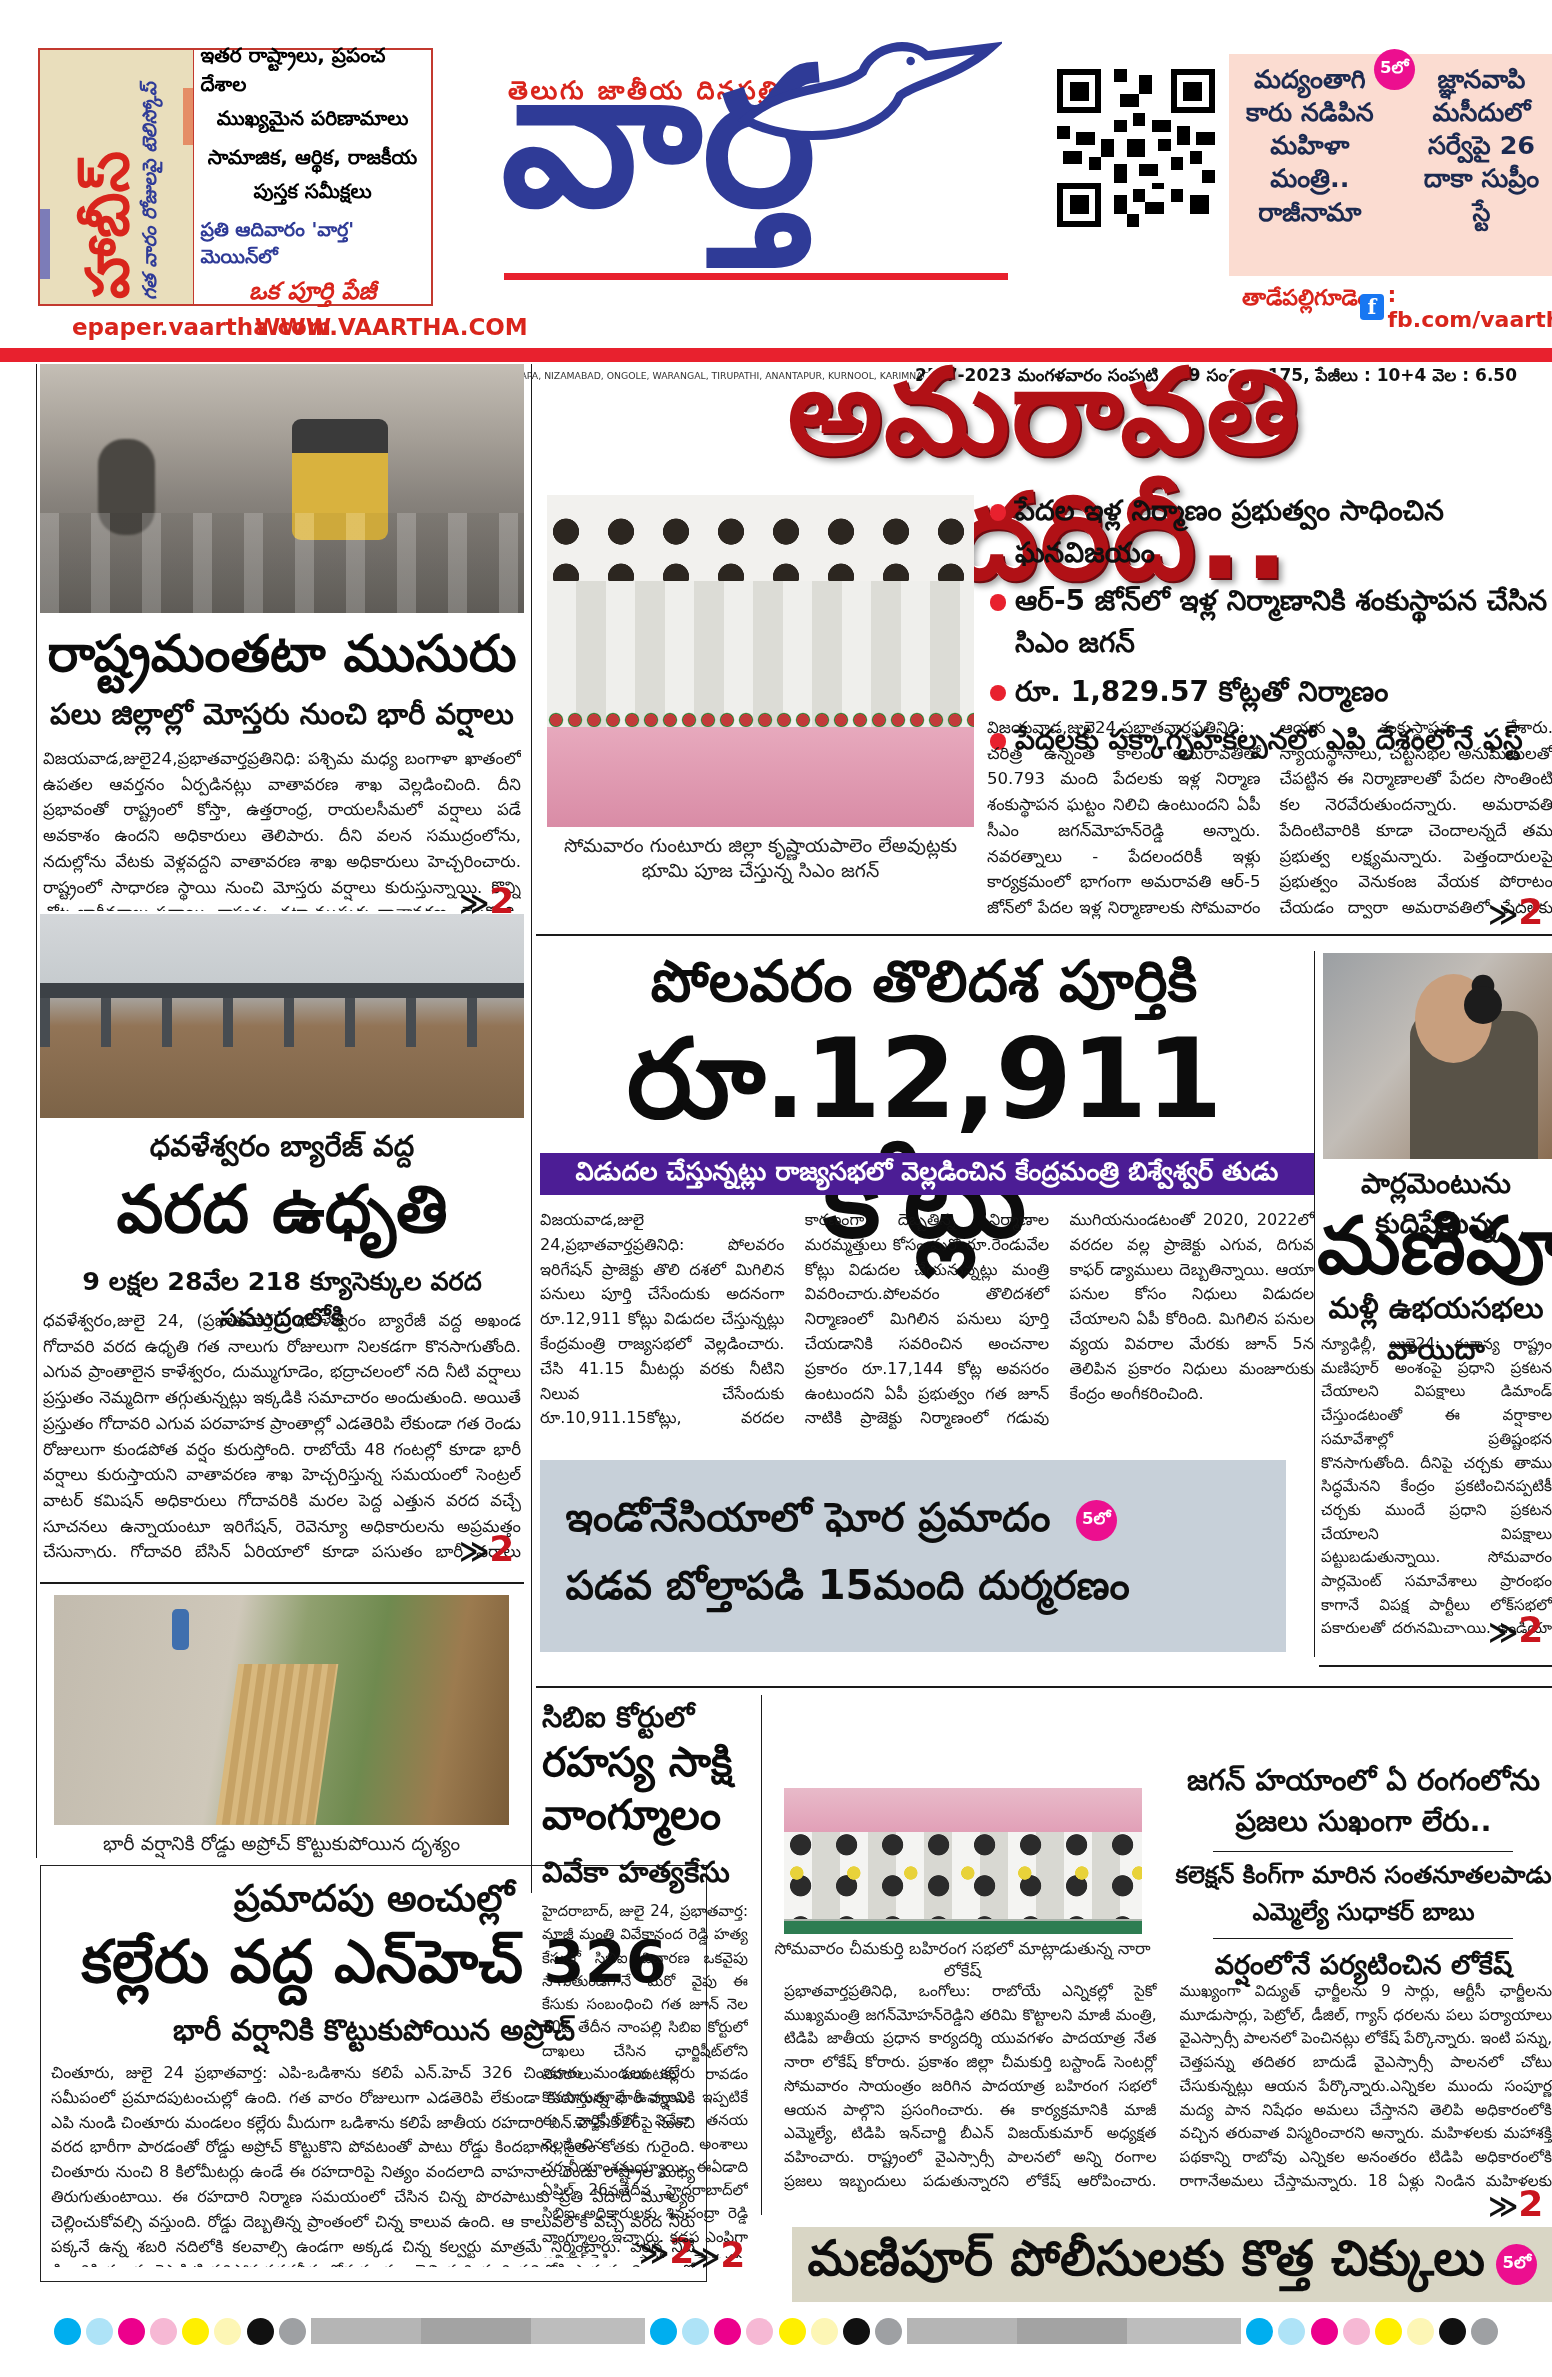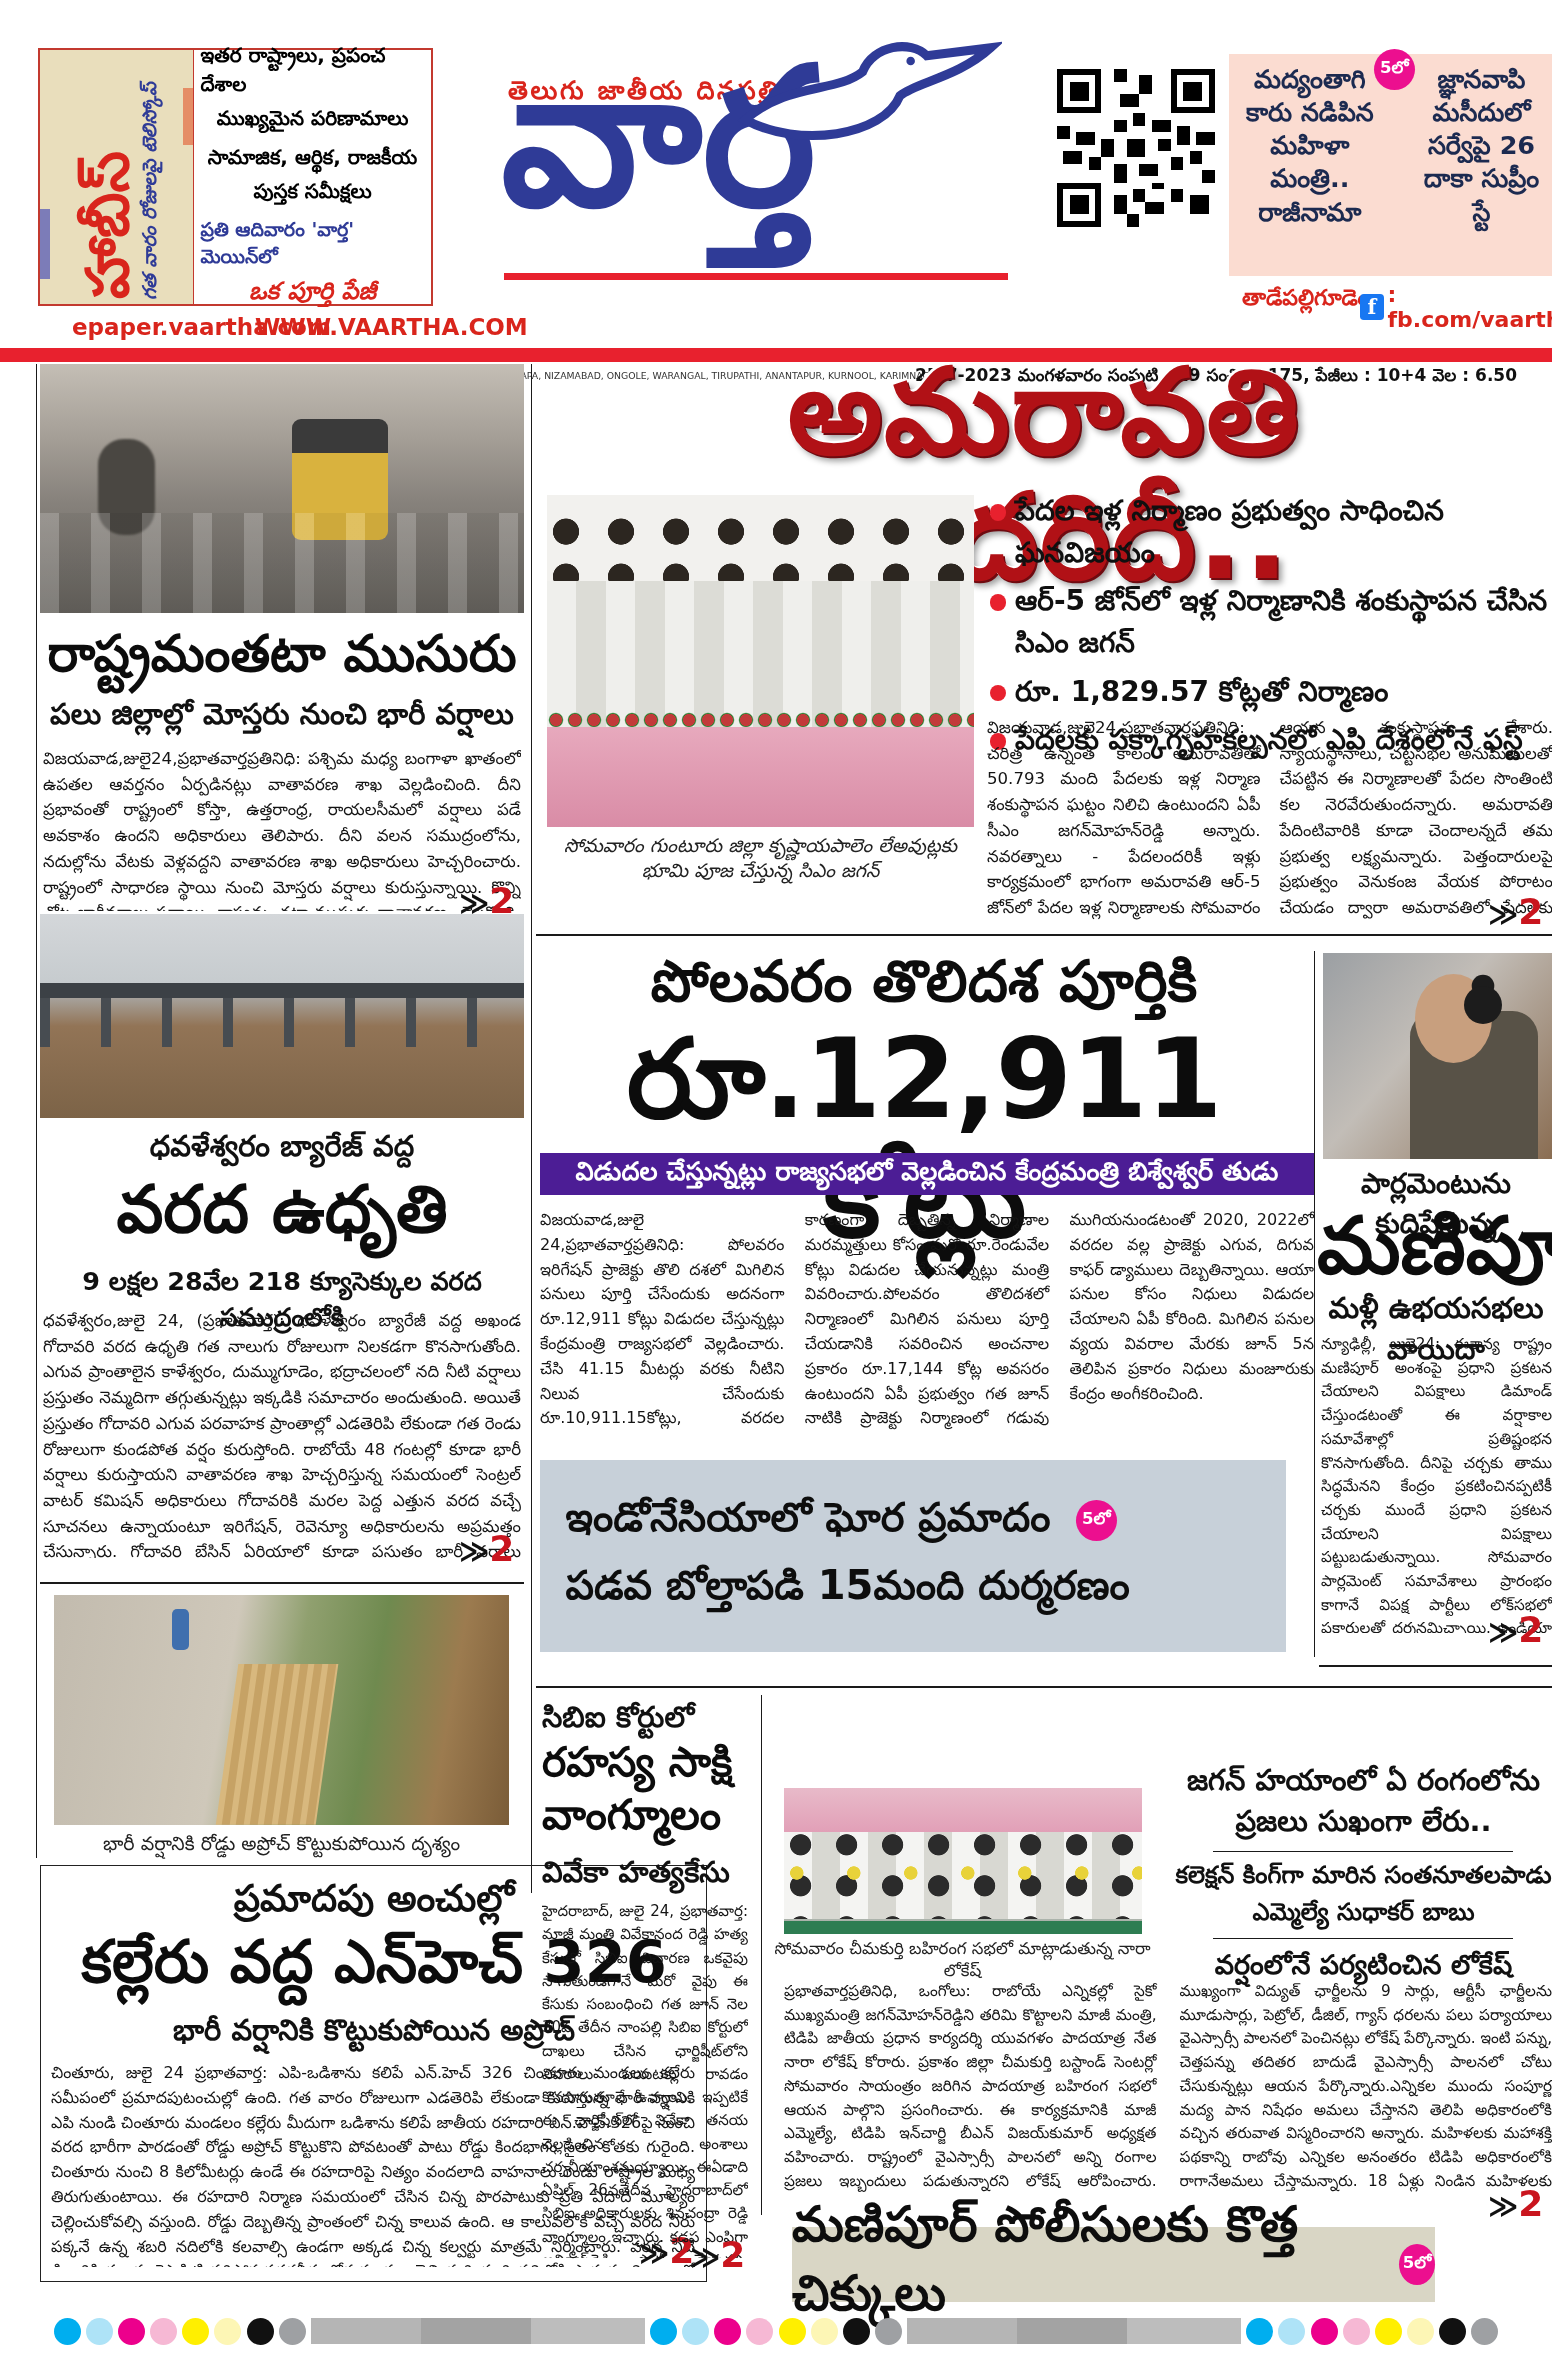--- a/index.html
+++ b/index.html
@@ -88,21 +88,21 @@
   .bullets{left:987px;top:490px;width:567px;}
   .bullet{position:relative;padding-left:28px;font-size:28px;font-weight:bold;line-height:1.5;color:#101010;margin-bottom:6.4px;}
   .bullet::before{content:"";position:absolute;left:2.6px;top:14px;width:16.6px;height:16.6px;border-radius:50%;background:#e8212e;}
   .kicker{font-weight:bold;color:#111;}
   .headline-black{font-weight:900;color:#0c0c0c;line-height:1.08;}
   .redstrap{left:540px;top:1153px;width:774px;height:42px;background:#4c1d95;color:#fff;font-size:25.5px;font-weight:bold;
       display:flex;align-items:center;justify-content:center;}
   .greybox{left:540px;top:1460px;width:746px;height:192px;background:#c7d0d9;display:flex;flex-direction:column;justify-content:center;gap:11.5px;padding:0 25.5px;box-sizing:border-box;}
   .greybox .l{font-size:40px;font-weight:900;color:#0d0d0d;}
   .teal{color:#15756b;}
-  .beigestrip{left:792px;top:2227px;width:643px;height:75px;background:#d9d6c5;display:flex;align-items:center;justify-content:center;gap:11.5px;}
+  .beigestrip{left:792px;top:2227px;width:761px;height:75px;background:#d9d6c5;display:flex;align-items:center;justify-content:center;gap:11.5px;}
   .beigestrip .t{font-size:49px;font-weight:900;color:#0d0d0d;}
   
   .cbar{position:absolute;left:54px;top:2317px;width:1444px;height:28px;display:flex;align-items:center;gap:5.1px;}
   .dot{width:27px;height:27px;border-radius:50%;}
   .gbar{flex:1;height:25.5px;background:linear-gradient(90deg,#b5b5b5 0 33%,#a3a3a3 33% 66%,#bdbdbd 66% 100%);}
 </style>
 </head>
 <body>
 
 <div class="page">
@@ -241,21 +241,21 @@
   <div class="jump" style="left:639px;top:2230px;"><span>2</span></div>
 
   <div class="abs lead-head">అమరావతి అందరిదీ..</div>
 
   <div class="ph ph-jagan" style="left:547px;top:495px;width:427px;height:332px;">
     <div class="heads"></div>
     <div class="shirts"></div>
     <div class="garland"></div>
     <div class="carpet"></div>
   </div>
-  <div class="cap" style="left:547px;top:833px;width:427px;font-style:italic;">సోమవారం గుంటూరు జిల్లా కృష్ణాయపాలెం లేఅవుట్లకు భూమి పూజ చేస్తున్న సిఎం జగన్</div>
+  <div class="cap" style="left:547px;top:833px;width:427px;">సోమవారం గుంటూరు జిల్లా కృష్ణాయపాలెం లేఅవుట్లకు భూమి పూజ చేస్తున్న సిఎం జగన్</div>
 
   <div class="abs bullets">
     <div class="bullet">పేదల ఇళ్ల నిర్మాణం ప్రభుత్వం సాధించిన ఘనవిజయం</div>
     <div class="bullet">ఆర్-5 జోన్‌లో ఇళ్ల నిర్మాణానికి శంకుస్థాపన చేసిన సిఎం జగన్</div>
     <div class="bullet">రూ. 1,829.57 కోట్లతో నిర్మాణం</div>
     <div class="bullet">పేదలకు పక్కాగృహకల్పనలో ఎపి దేశంలోనే ఫస్ట్</div>
   </div>
 
   <div class="abs j body-txt" style="left:987px;top:715px;width:566px;height:206px;overflow:hidden;column-count:2;column-gap:19px;">విజయవాడ,జులై24,ప్రభాతవార్తప్రతినిధి: చరిత్ర ఉన్నంత కాలం అమరావతిలో 50.793 మంది పేదలకు ఇళ్ల నిర్మాణ శంకుస్థాపన ఘట్టం నిలిచి ఉంటుందని ఏపీ సీఎం జగన్‌మోహన్‌రెడ్డి అన్నారు. నవరత్నాలు - పేదలందరికీ ఇళ్లు కార్యక్రమంలో భాగంగా అమరావతి ఆర్-5 జోన్‌లో పేదల ఇళ్ల నిర్మాణాలకు సోమవారం ఆయన శంకుస్థాపన చేశారు. న్యాయస్థానాలు, చట్టసభల అనుమతులతో చేపట్టిన ఈ నిర్మాణాలతో పేదల సొంతింటి కల నెరవేరుతుందన్నారు. అమరావతి పేదింటివారికి కూడా చెందాలన్నదే తమ ప్రభుత్వ లక్ష్యమన్నారు. పెత్తందారులపై ప్రభుత్వం వెనుకంజ వేయక పోరాటం చేయడం ద్వారా అమరావతిలో పేదలకు పట్టాలు అందించామన్నారు. రాజధాని నేటి నుంచి సామాజిక అమరావతిగా ఆవరించిందన్నారు. అమరావతిలో ఆర్-5 జోన్‌లో 50,793మందికి పైగా లబ్ధిదారులకు ఇళ్ల పట్టాలు పంపిణీ చేశామని, ఈ ఘట్టం చరిత్రలో నిలిచిపోతుందని సిఎం జగన్ పేర్కొన్నారు.</div>
   <div class="jump" style="left:1488px;top:891px;"><span>2</span></div>

